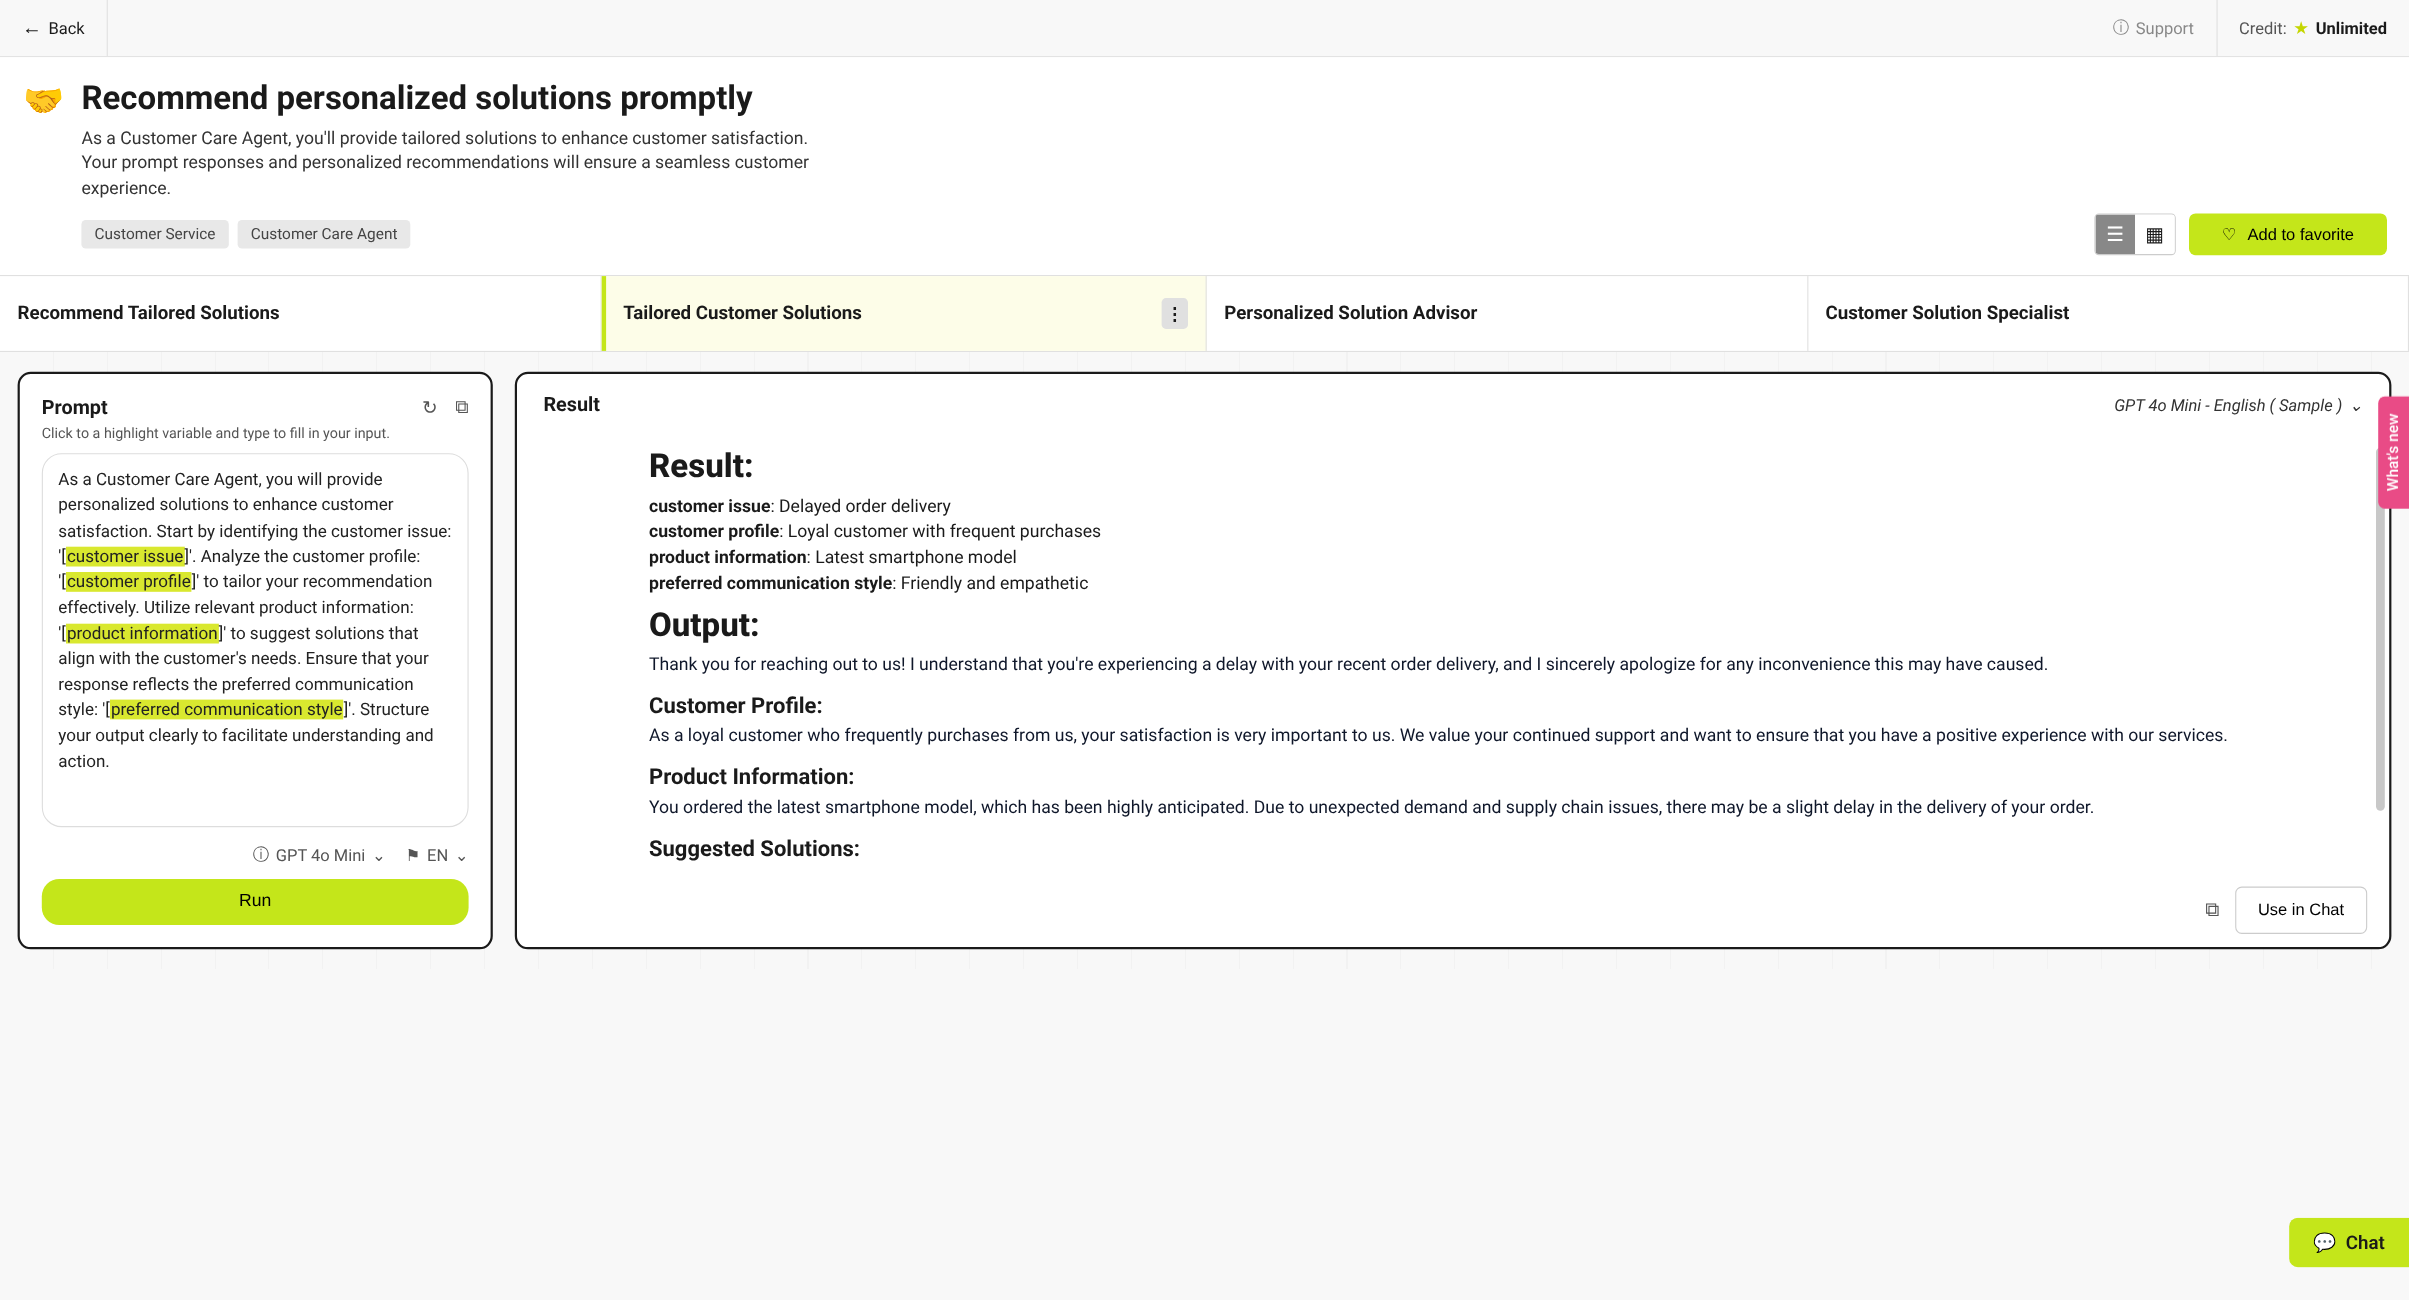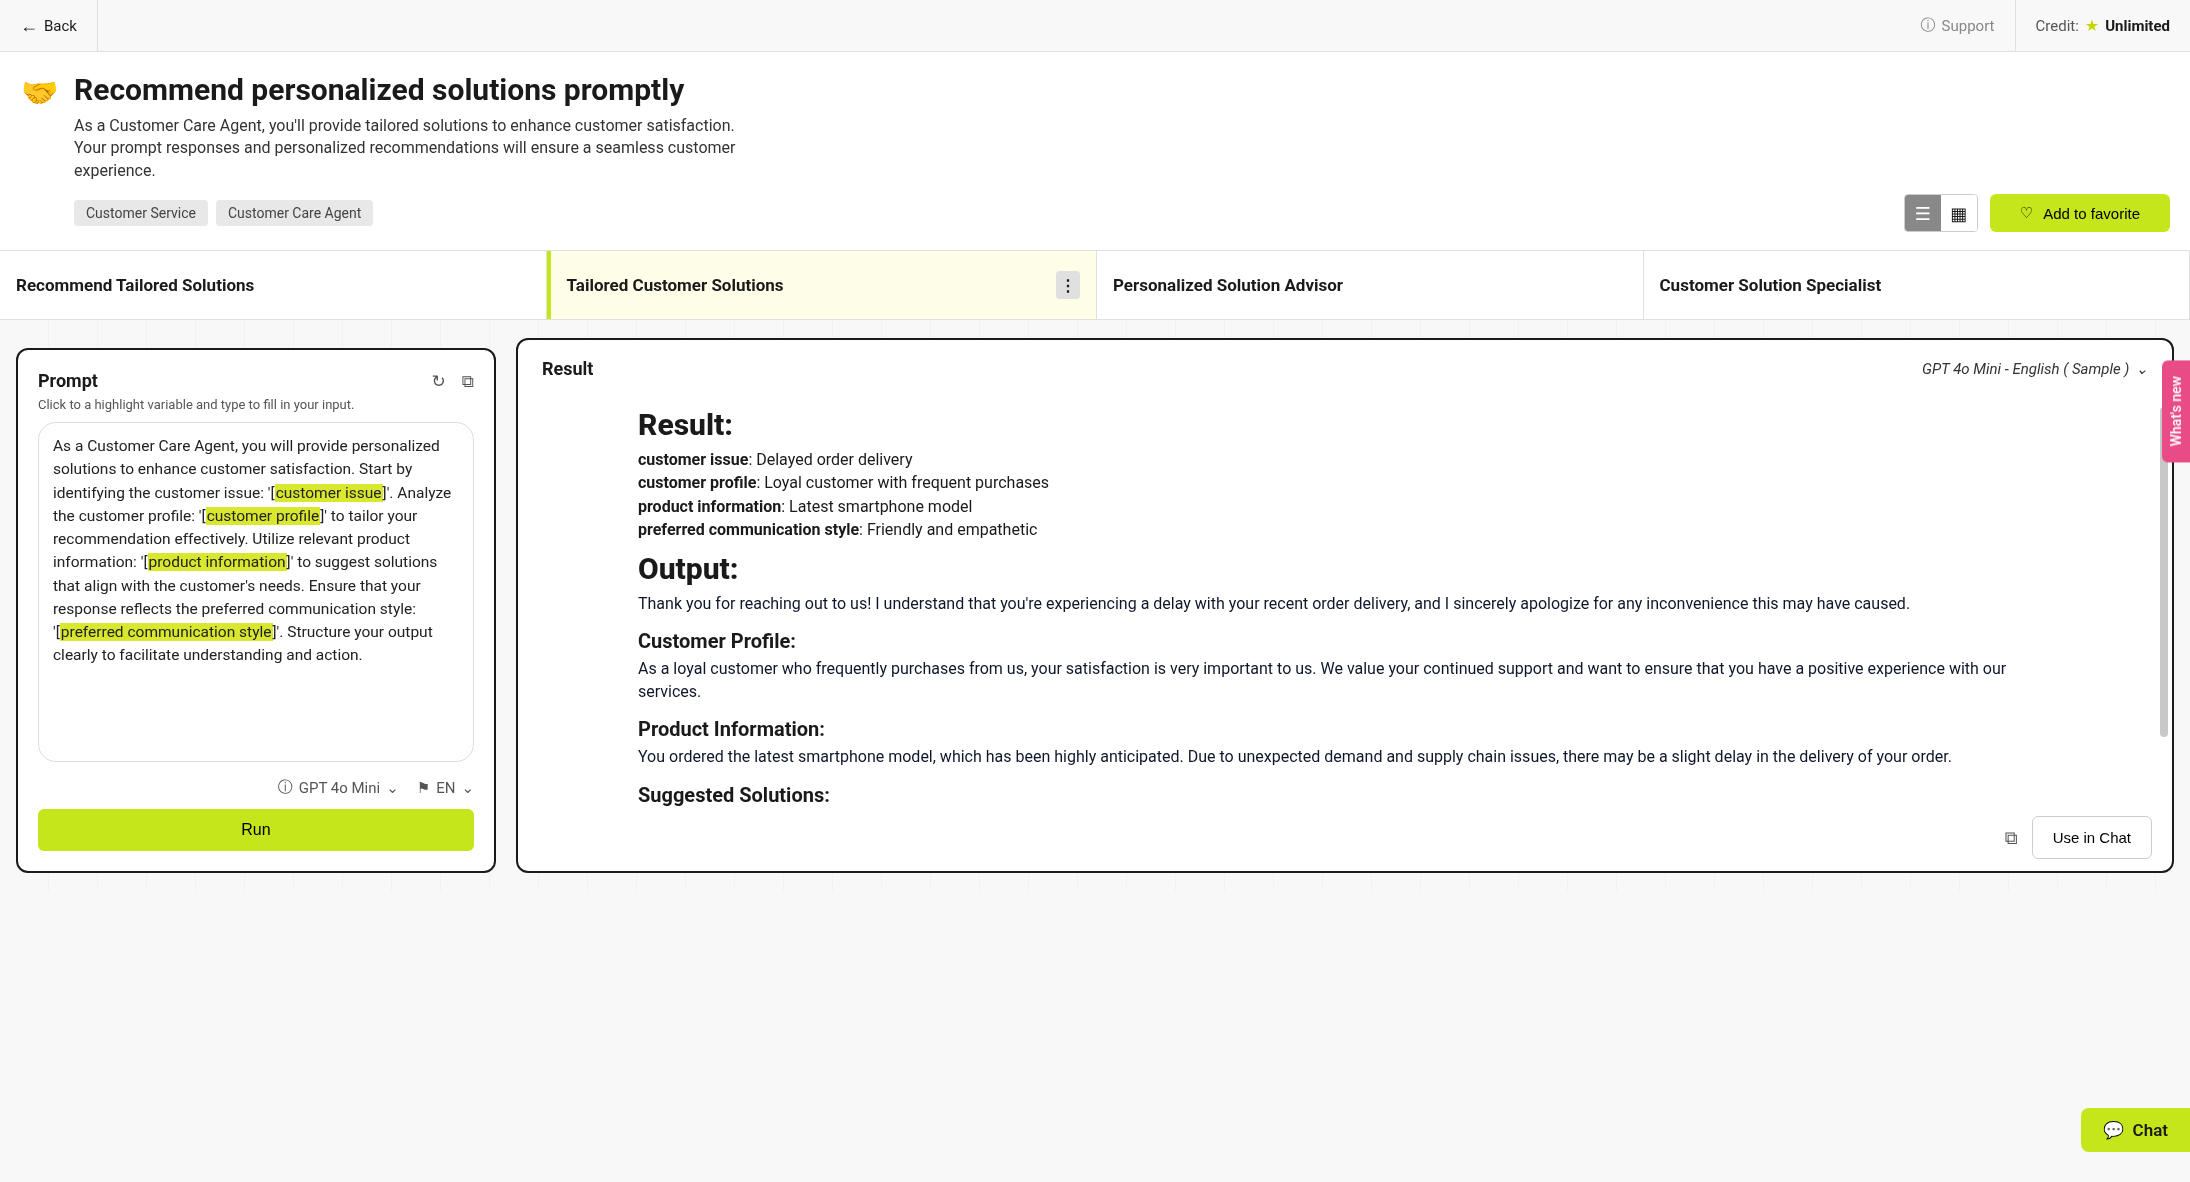--- a/index.html
+++ b/index.html
@@ -27,32 +27,32 @@
 .view-btn.active { background: #888; color: #fff; }
 .fav-btn { background: #c4e61a; border: none; padding: 10px 30px; border-radius: 6px; font-size: 15px; font-weight: 500; cursor: pointer; display: flex; align-items: center; gap: 10px; }
 
 .tabs-row { display: flex; background: #fff; border-top: 1px solid #e0e0e0; border-bottom: 1px solid #e0e0e0; }
 .tab { flex: 1; padding: 20px 16px; font-size: 17px; font-weight: 700; border-right: 1px solid #e0e0e0; cursor: pointer; display: flex; align-items: center; justify-content: space-between; }
 .tab.active { background: #fdfde8; border-left: 4px solid #c4e61a; }
 .tab-more { background: #e0e0e0; width: 24px; height: 28px; border-radius: 4px; display: flex; align-items: center; justify-content: center; font-size: 16px; }
 
 .main-grid { display: flex; gap: 20px; padding: 18px 16px; background: repeating-linear-gradient(90deg, #f8f8f8, #f8f8f8 48px, #f2f2f2 48px, #f2f2f2 49px); }
 .panel { background: #fff; border: 2px solid #1a1a1a; border-radius: 12px; display: flex; flex-direction: column; }
-.prompt-panel { width: 480px; padding: 20px; margin-top: 10px; }
+.prompt-panel { width: 432px; padding: 20px; }
 .result-panel { flex: 1; padding: 0; position: relative; display: flex; flex-direction: column; }
 .panel-header { display: flex; align-items: center; justify-content: space-between; margin-bottom: 6px; }
 .panel-title { font-size: 18px; font-weight: 700; }
 .panel-icons { display: flex; gap: 16px; color: #555; }
 .panel-icons span { cursor: pointer; font-size: 17px; }
 .prompt-hint { font-size: 13px; color: #555; margin-bottom: 10px; }
 .prompt-box { border: 1px solid #ddd; border-radius: 18px; padding: 12px 14px; font-size: 15.5px; line-height: 1.5; min-height: 340px; color: #222; }
 .hl { background: #d9e82f; padding: 0 1px; }
 .prompt-footer { display: flex; align-items: center; justify-content: flex-end; gap: 18px; margin: 16px 0 12px 0; color: #555; font-size: 15px; }
 .model-sel { display: flex; align-items: center; gap: 6px; cursor: pointer; }
-.run-btn { background: #c4e61a; border: none; width: 100%; padding: 12px; border-radius: 6px; font-size: 16px; font-weight: 500; cursor: pointer; }
+.run-btn { background: #c4e61a; border: none; width: 100%; padding: 12px; border-radius: 16px; font-size: 16px; font-weight: 500; cursor: pointer; }
 
 .result-header { display: flex; align-items: center; justify-content: space-between; padding: 18px 24px 8px 24px; }
 .result-model { font-size: 15px; color: #333; display: flex; align-items: center; gap: 6px; cursor: pointer; font-style: italic; }
 .result-body { padding: 10px 120px 10px 120px; overflow-y: auto; flex: 1; position: relative; }
 .result-body h2 { font-size: 30px; font-weight: 800; margin-top: 10px; margin-bottom: 6px; }
 .result-body h3 { font-size: 20px; font-weight: 700; margin-top: 14px; margin-bottom: 4px; }
 .result-body p { font-size: 16px; line-height: 1.45; color: #0f172a; }
 .kv { font-size: 16px; line-height: 1.45; }
 .kv .k { font-weight: 700; }
 .result-footer { position: absolute; bottom: 12px; right: 20px; display: flex; align-items: center; gap: 14px; }

